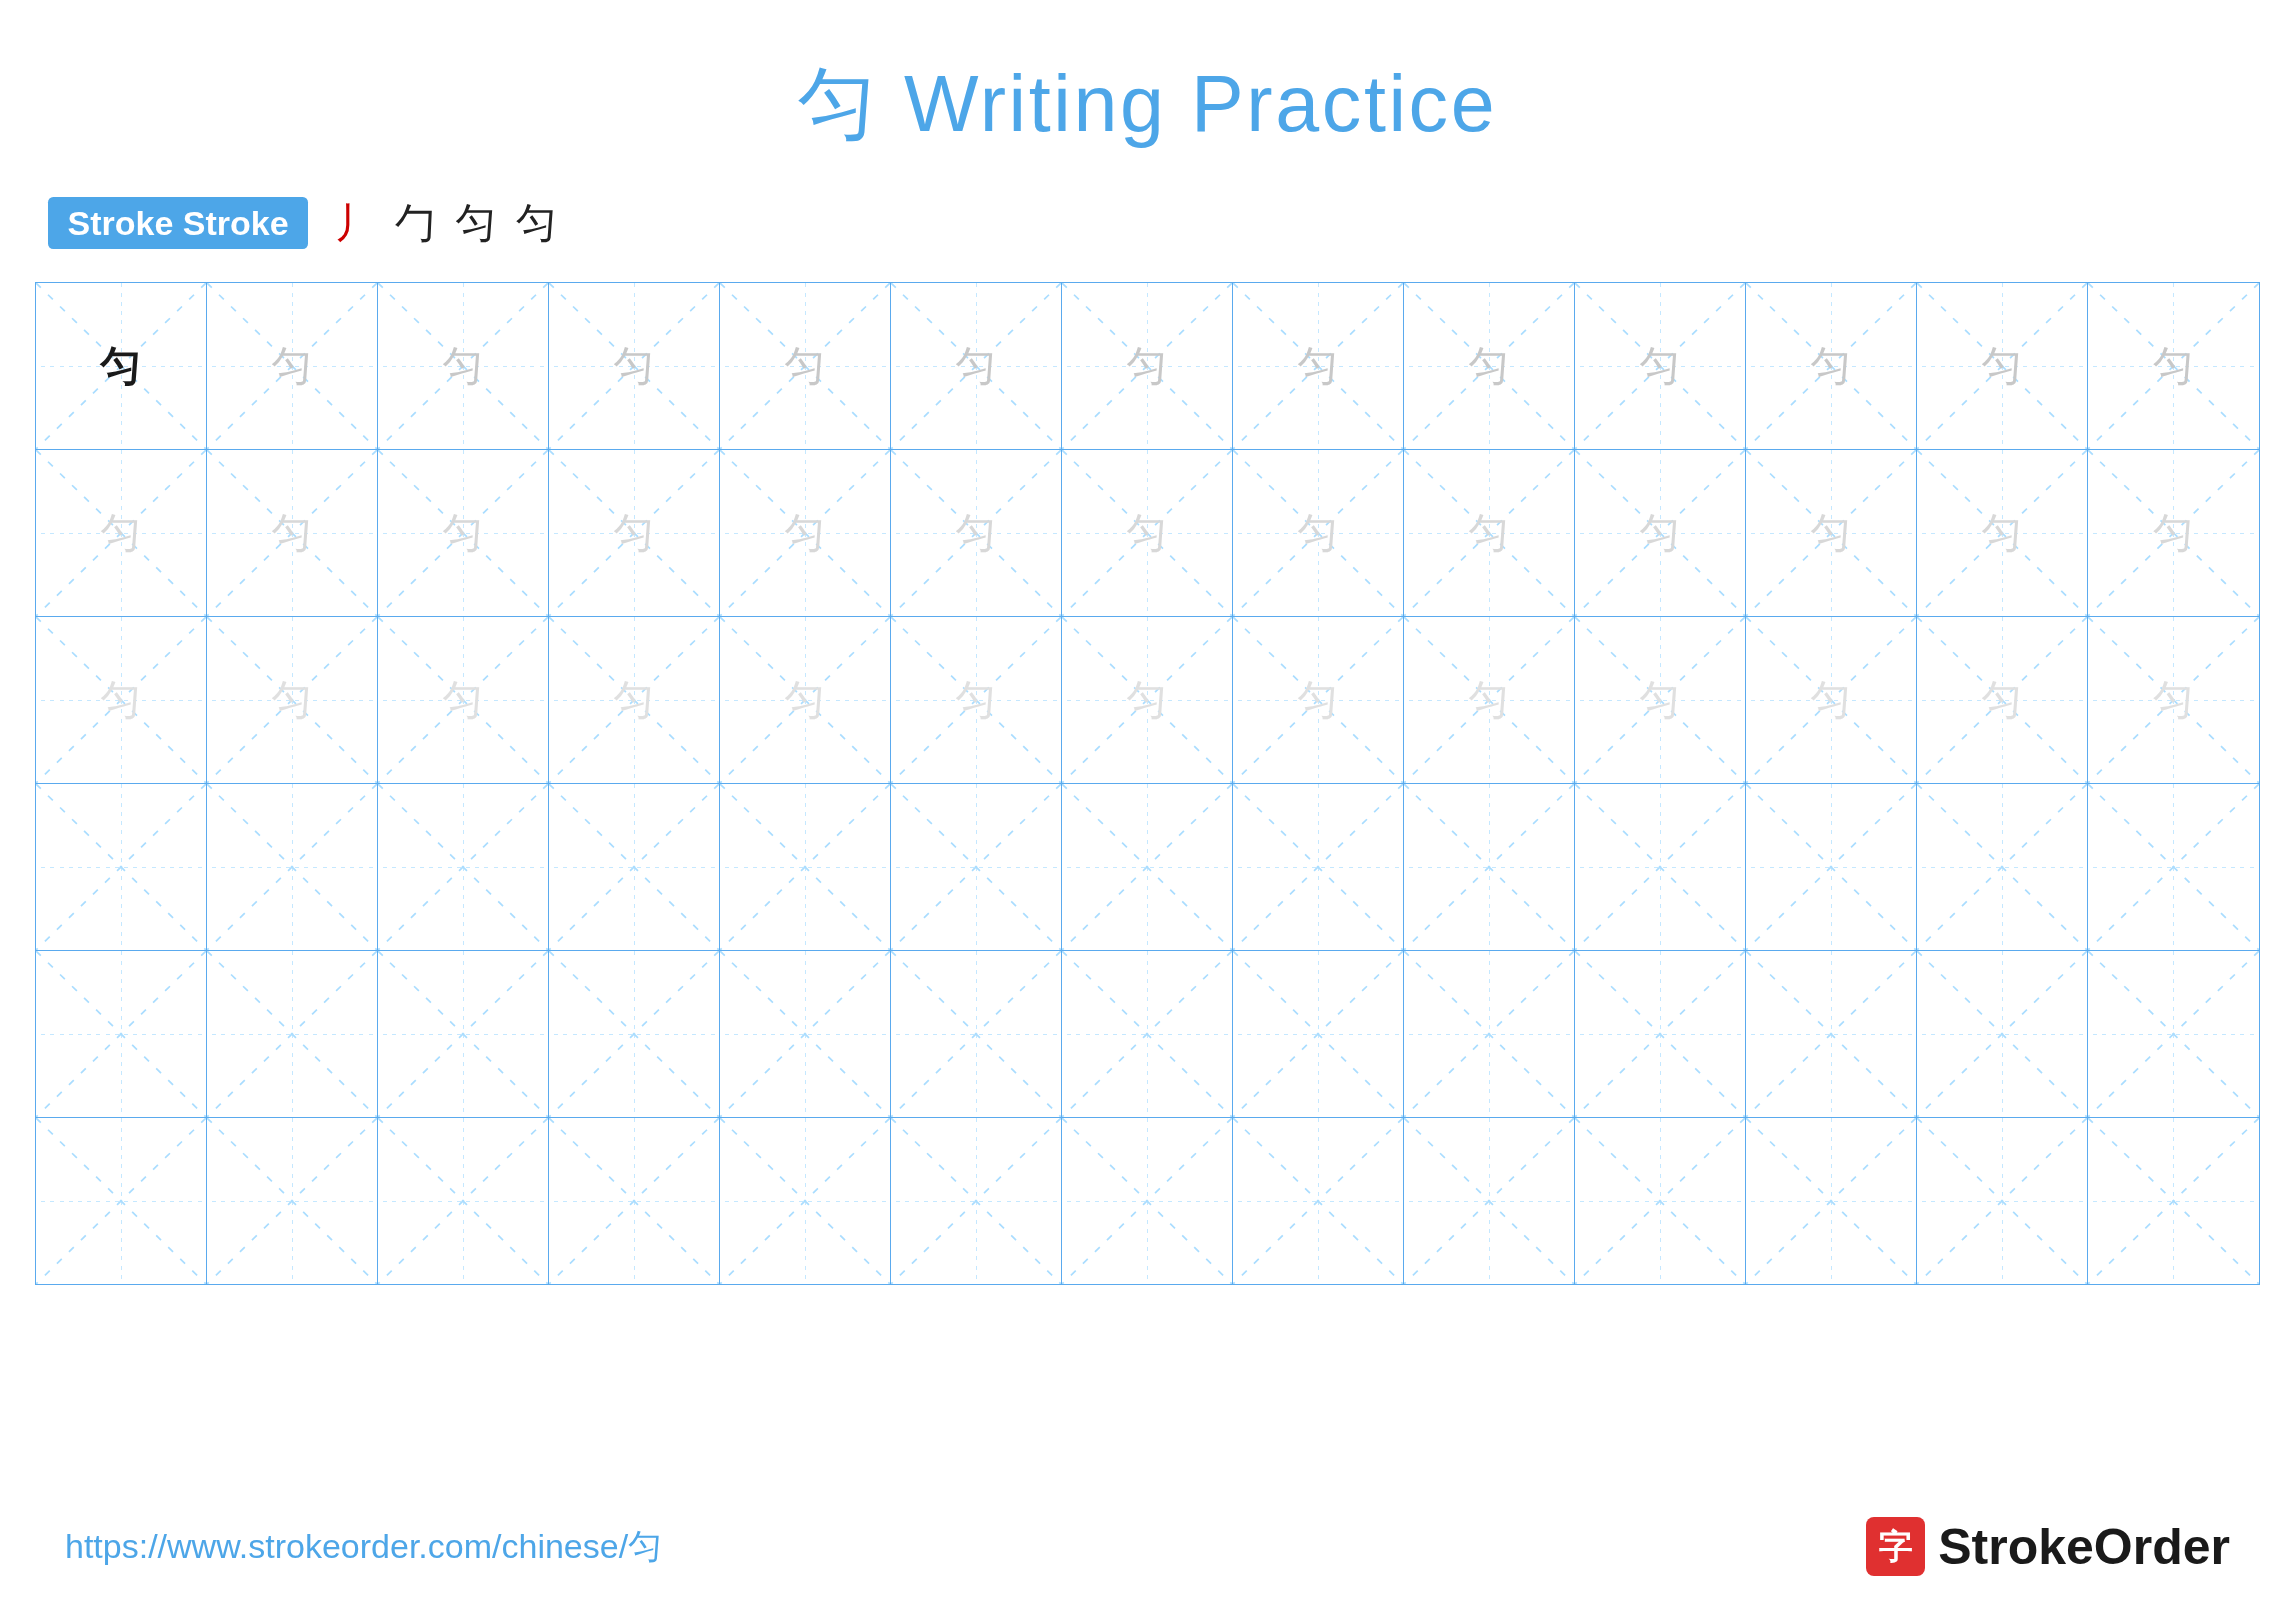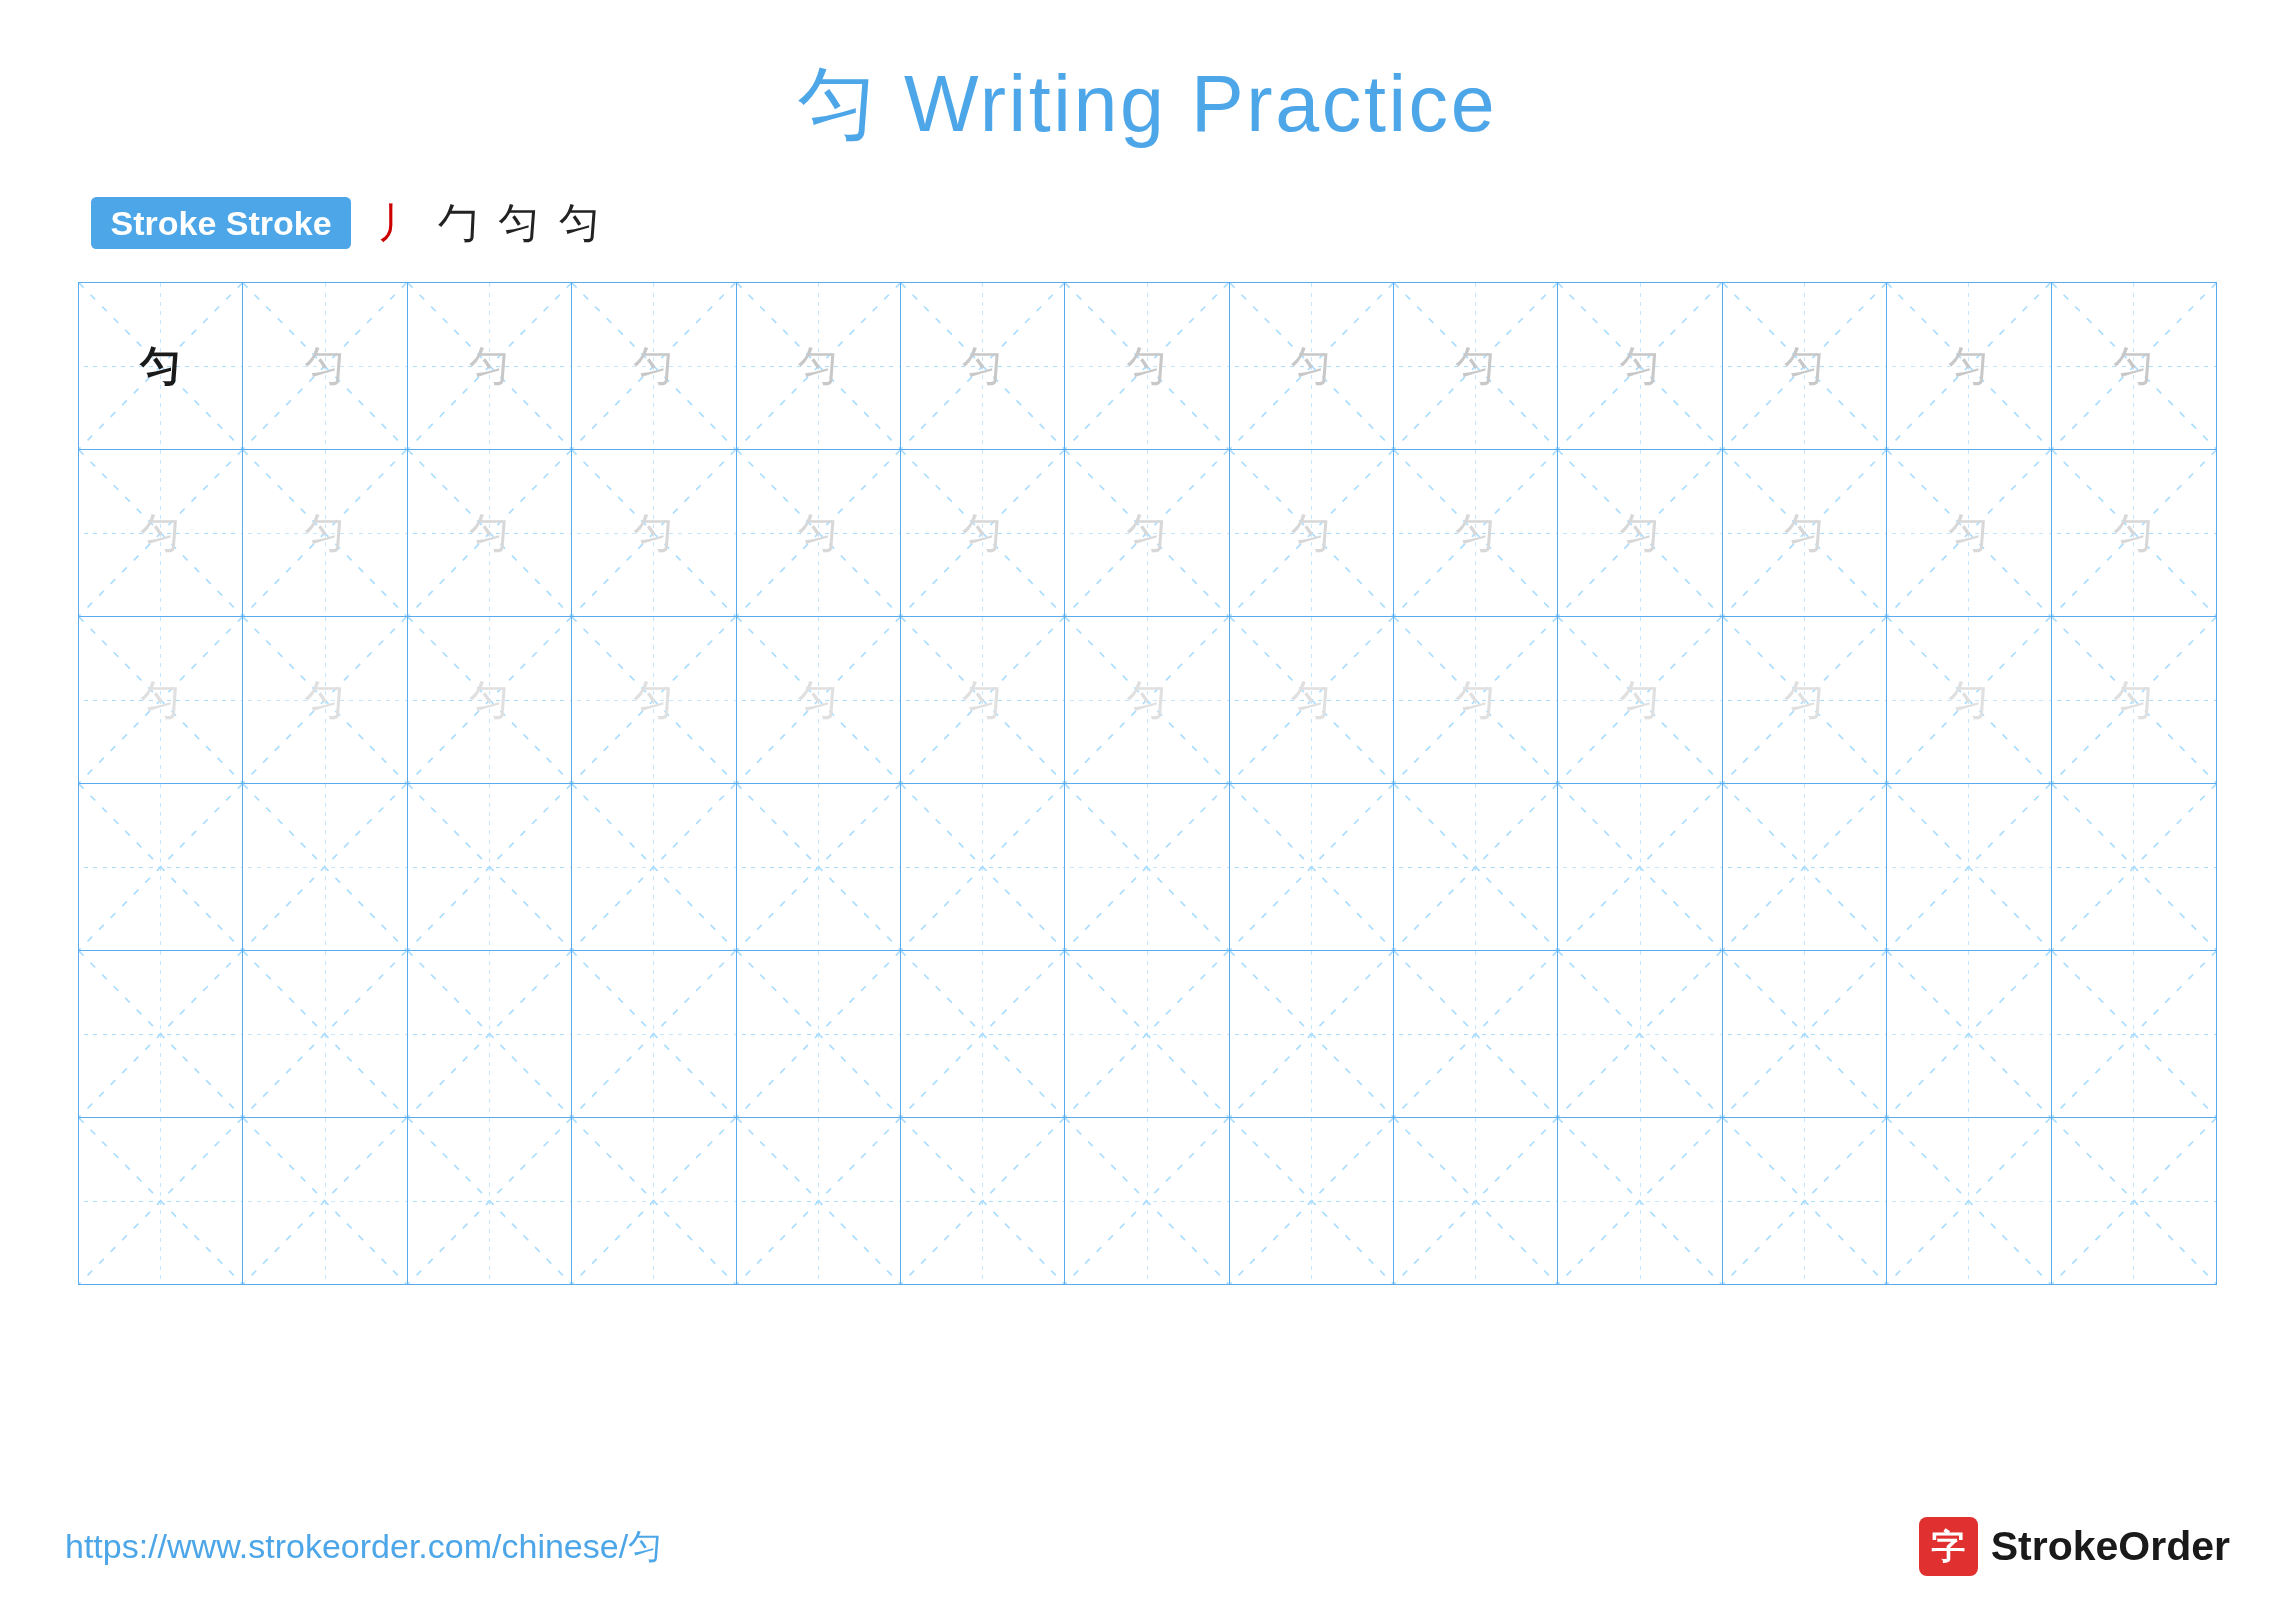--- a/index.html
+++ b/index.html
@@ -10,21 +10,21 @@
       height: 1622px;
       position: relative;
       overflow: hidden;
     }
 
     .page {
       width: 2295px;
       height: 1622px;
       background: #fff;
       position: relative;
-      padding: 52px 78px;
+      padding: 52px 35px;
     }
 
     
     .title {
       text-align: center;
       font-size: 79px;
       color: #4da6e8;
       font-weight: 400;
       margin-bottom: 39px;
       letter-spacing: 2.6px;
@@ -174,21 +174,21 @@
       border-radius: 7.9px;
       display: flex;
       align-items: center;
       justify-content: center;
       color: #fff;
       font-size: 34px;
       font-weight: bold;
     }
 
     .brand-text {
-      font-size: 41px;
+      font-size: 50px;
       font-weight: bold;
       color: #1a1a1a;
     }
   </style>
 </head>
 <body>
 
 <div class="page">
 
   <div class="title">

